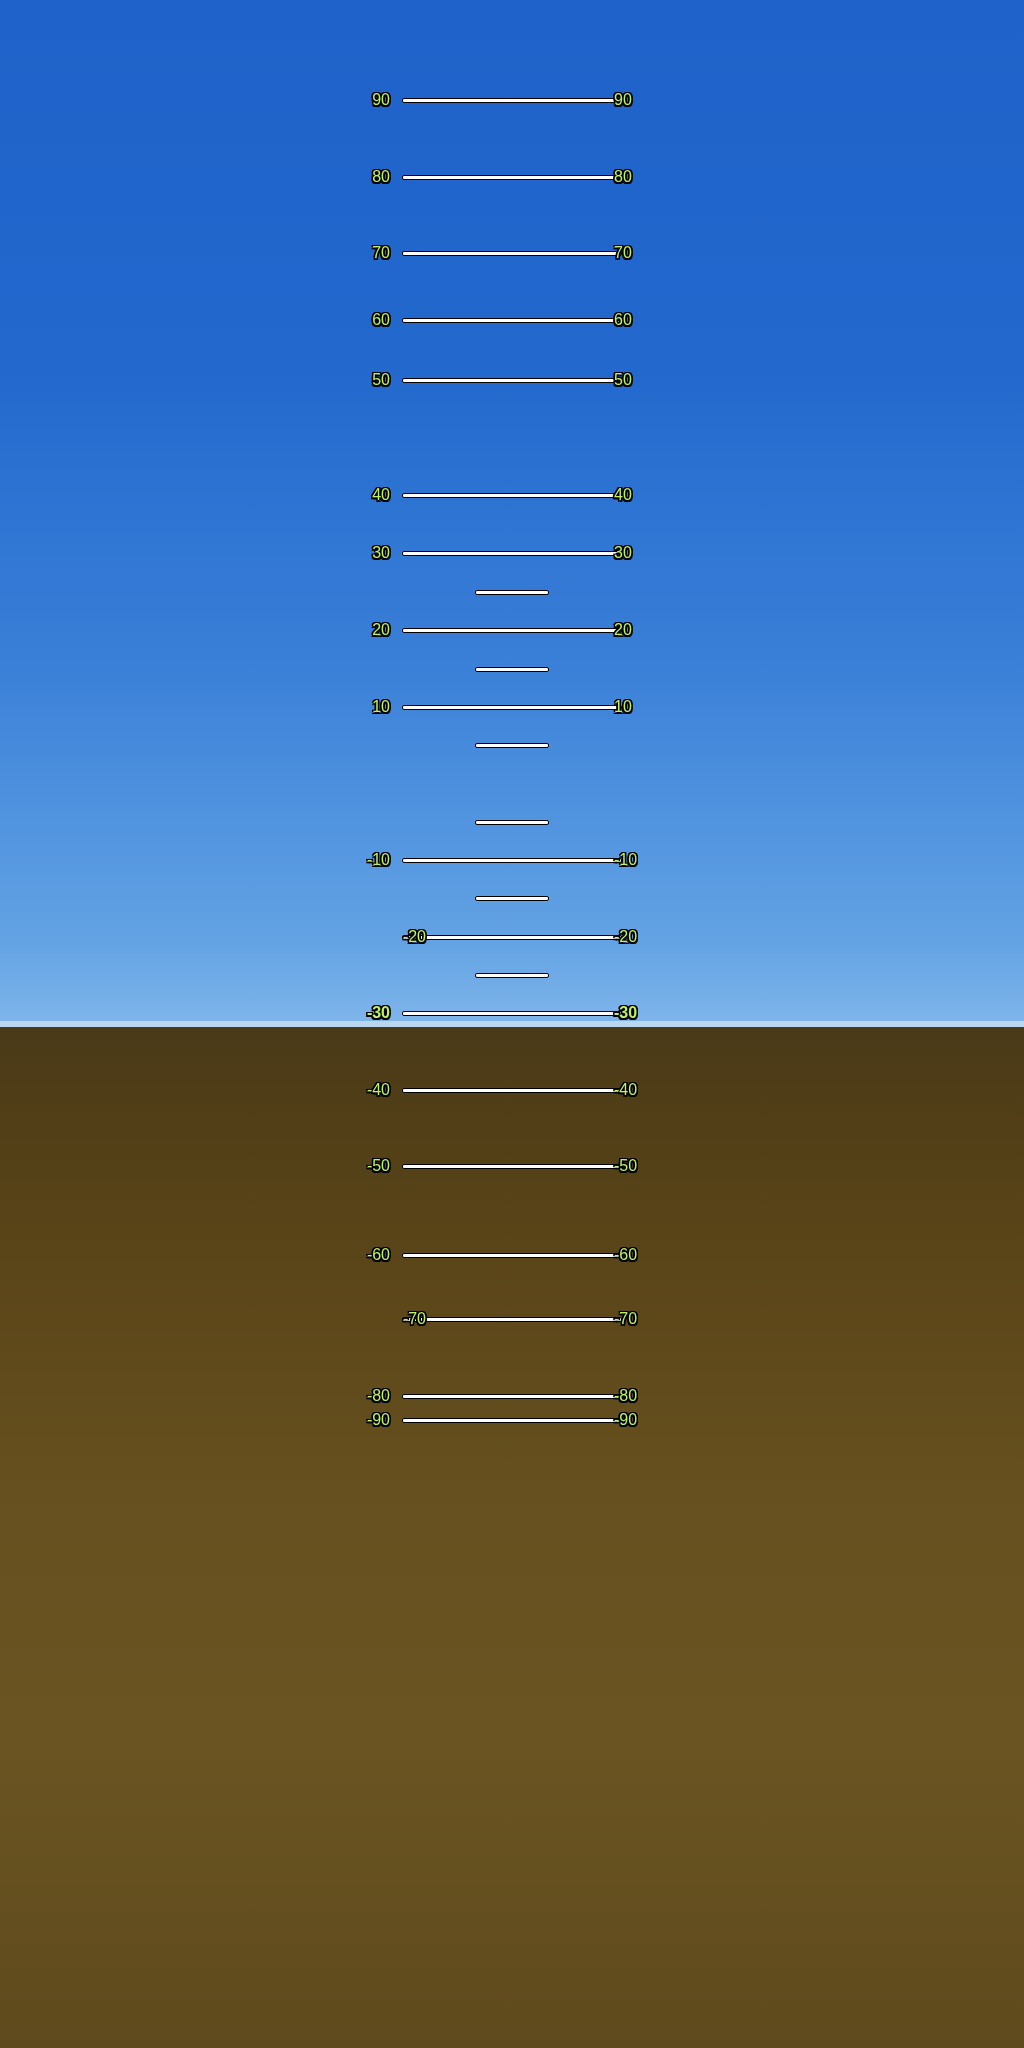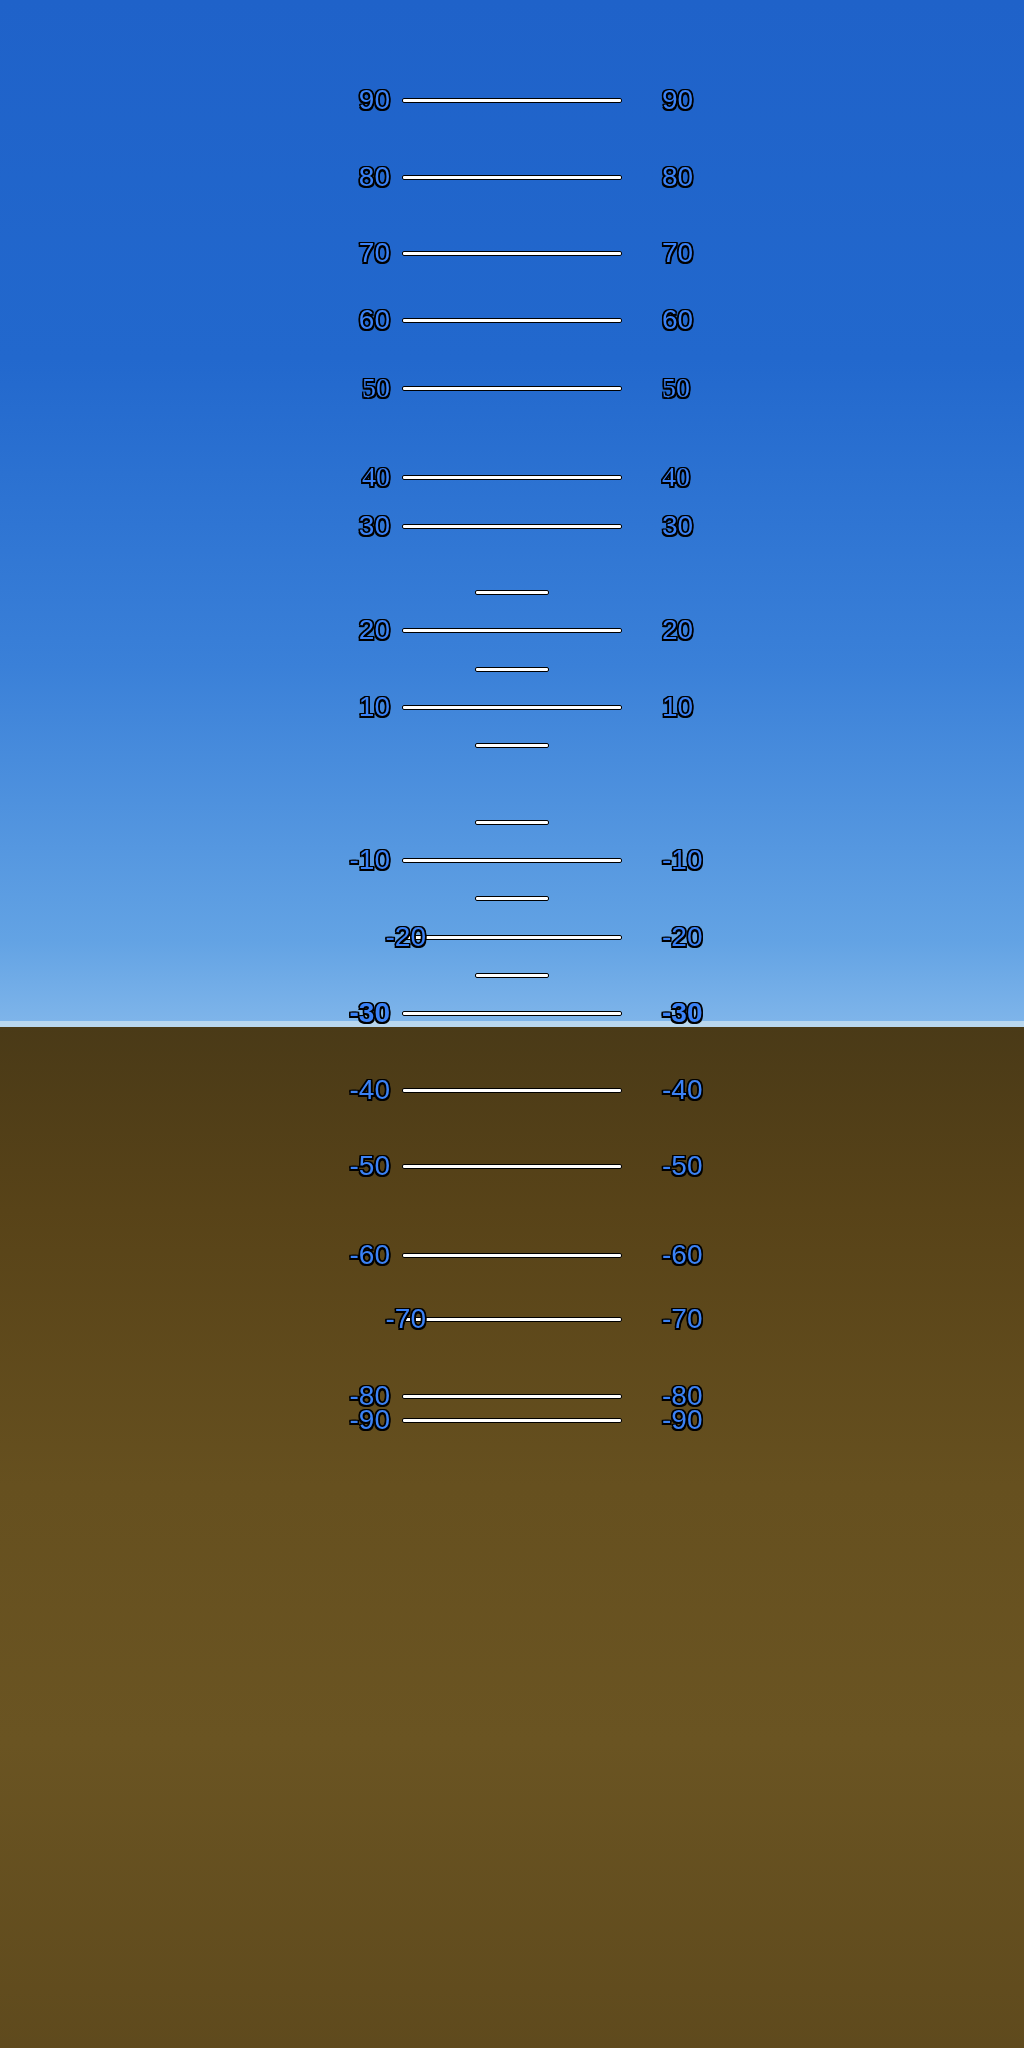--- a/index.html
+++ b/index.html
@@ -70,28 +70,27 @@
     left: 402px;
     width: 220px;
   }
   .bar.half {
     left: 475px;
     width: 74px;
   }
   .lbl {
     position: absolute;
     top: 9px;
-    font-size: 28px;
+    font-size: 16px;
     line-height: 21px;
-    color: #3b82f6;
+    color: #bef264;
     text-shadow:
       -1.5px 0 #000, 1.5px 0 #000, 0 -1.5px #000, 0 1.5px #000,
       -1.5px -1.5px #000, 1.5px -1.5px #000, -1.5px 1.5px #000, 1.5px 1.5px #000;
     white-space: nowrap;
-    margin-left: 48px;
   }
   .lbl.left {
     right: 634px;
     text-align: right;
   }
   .lbl.right {
     left: 614px;
     text-align: left;
   }
 </style>
@@ -116,31 +115,31 @@
       <div class="rung" style="top: 253px;">
         <div class="bar full"></div>
         <div class="lbl left">70</div>
         <div class="lbl right">70</div>
       </div>
       <div class="rung" style="top: 320px;">
         <div class="bar full"></div>
         <div class="lbl left">60</div>
         <div class="lbl right">60</div>
       </div>
-      <div class="rung" style="top: 388px; font-family: Liberation Serif, serif;">
+      <div class="rung" style="top: 380px;">
         <div class="bar full"></div>
         <div class="lbl left">50</div>
         <div class="lbl right">50</div>
       </div>
-      <div class="rung" style="top: 477px; font-family: Liberation Serif, serif;">
+      <div class="rung" style="top: 495px;">
         <div class="bar full"></div>
         <div class="lbl left">40</div>
         <div class="lbl right">40</div>
       </div>
-      <div class="rung" style="top: 526px;">
+      <div class="rung" style="top: 553px;">
         <div class="bar full"></div>
         <div class="lbl left">30</div>
         <div class="lbl right">30</div>
       </div>
       <div class="rung" style="top: 592px;">
         <div class="bar half"></div>
       </div>
       <div class="rung" style="top: 630px; text-decoration: underline;">
         <div class="bar full"></div>
         <div class="lbl left">20</div>

